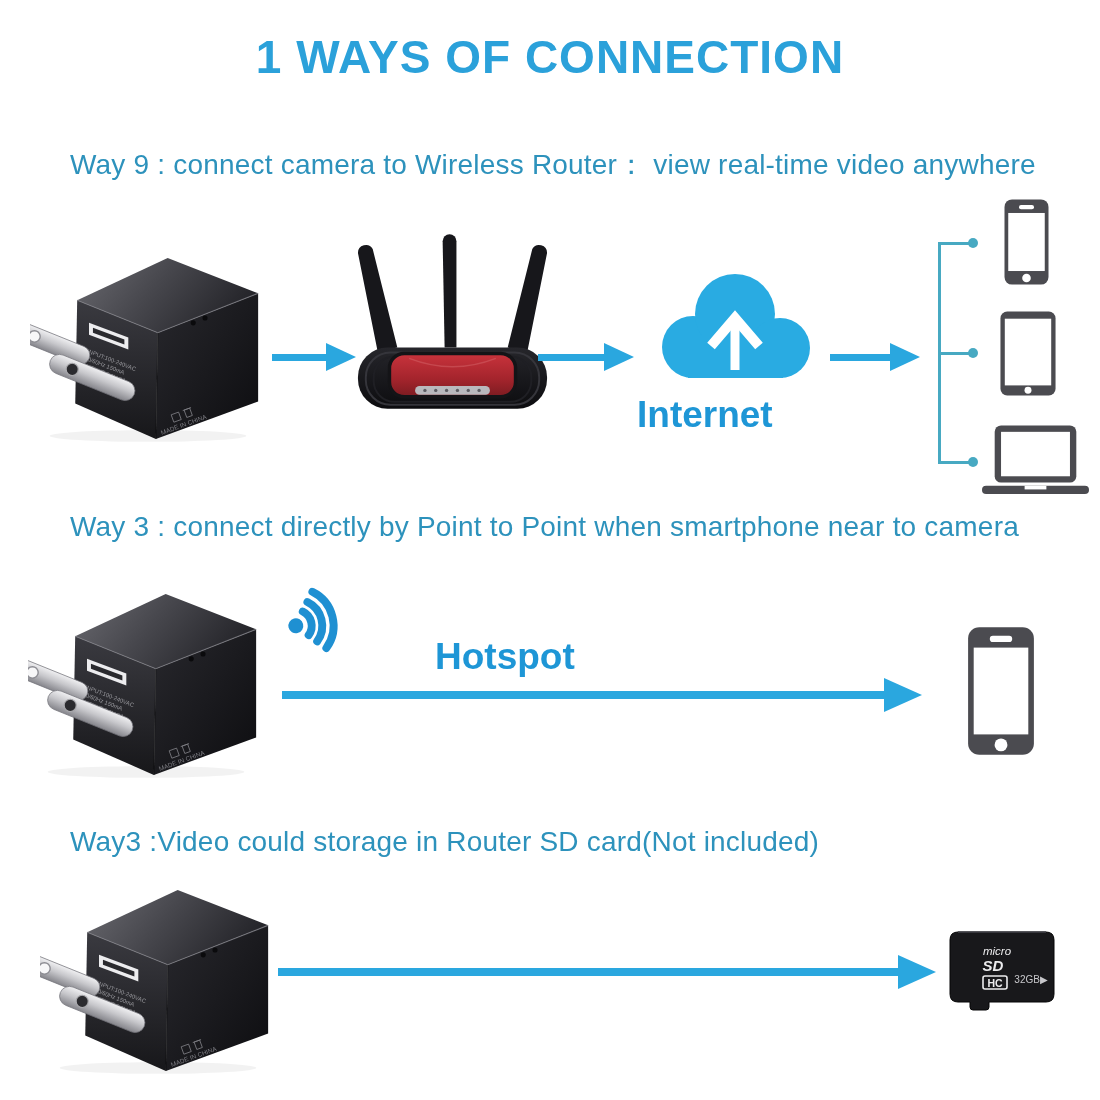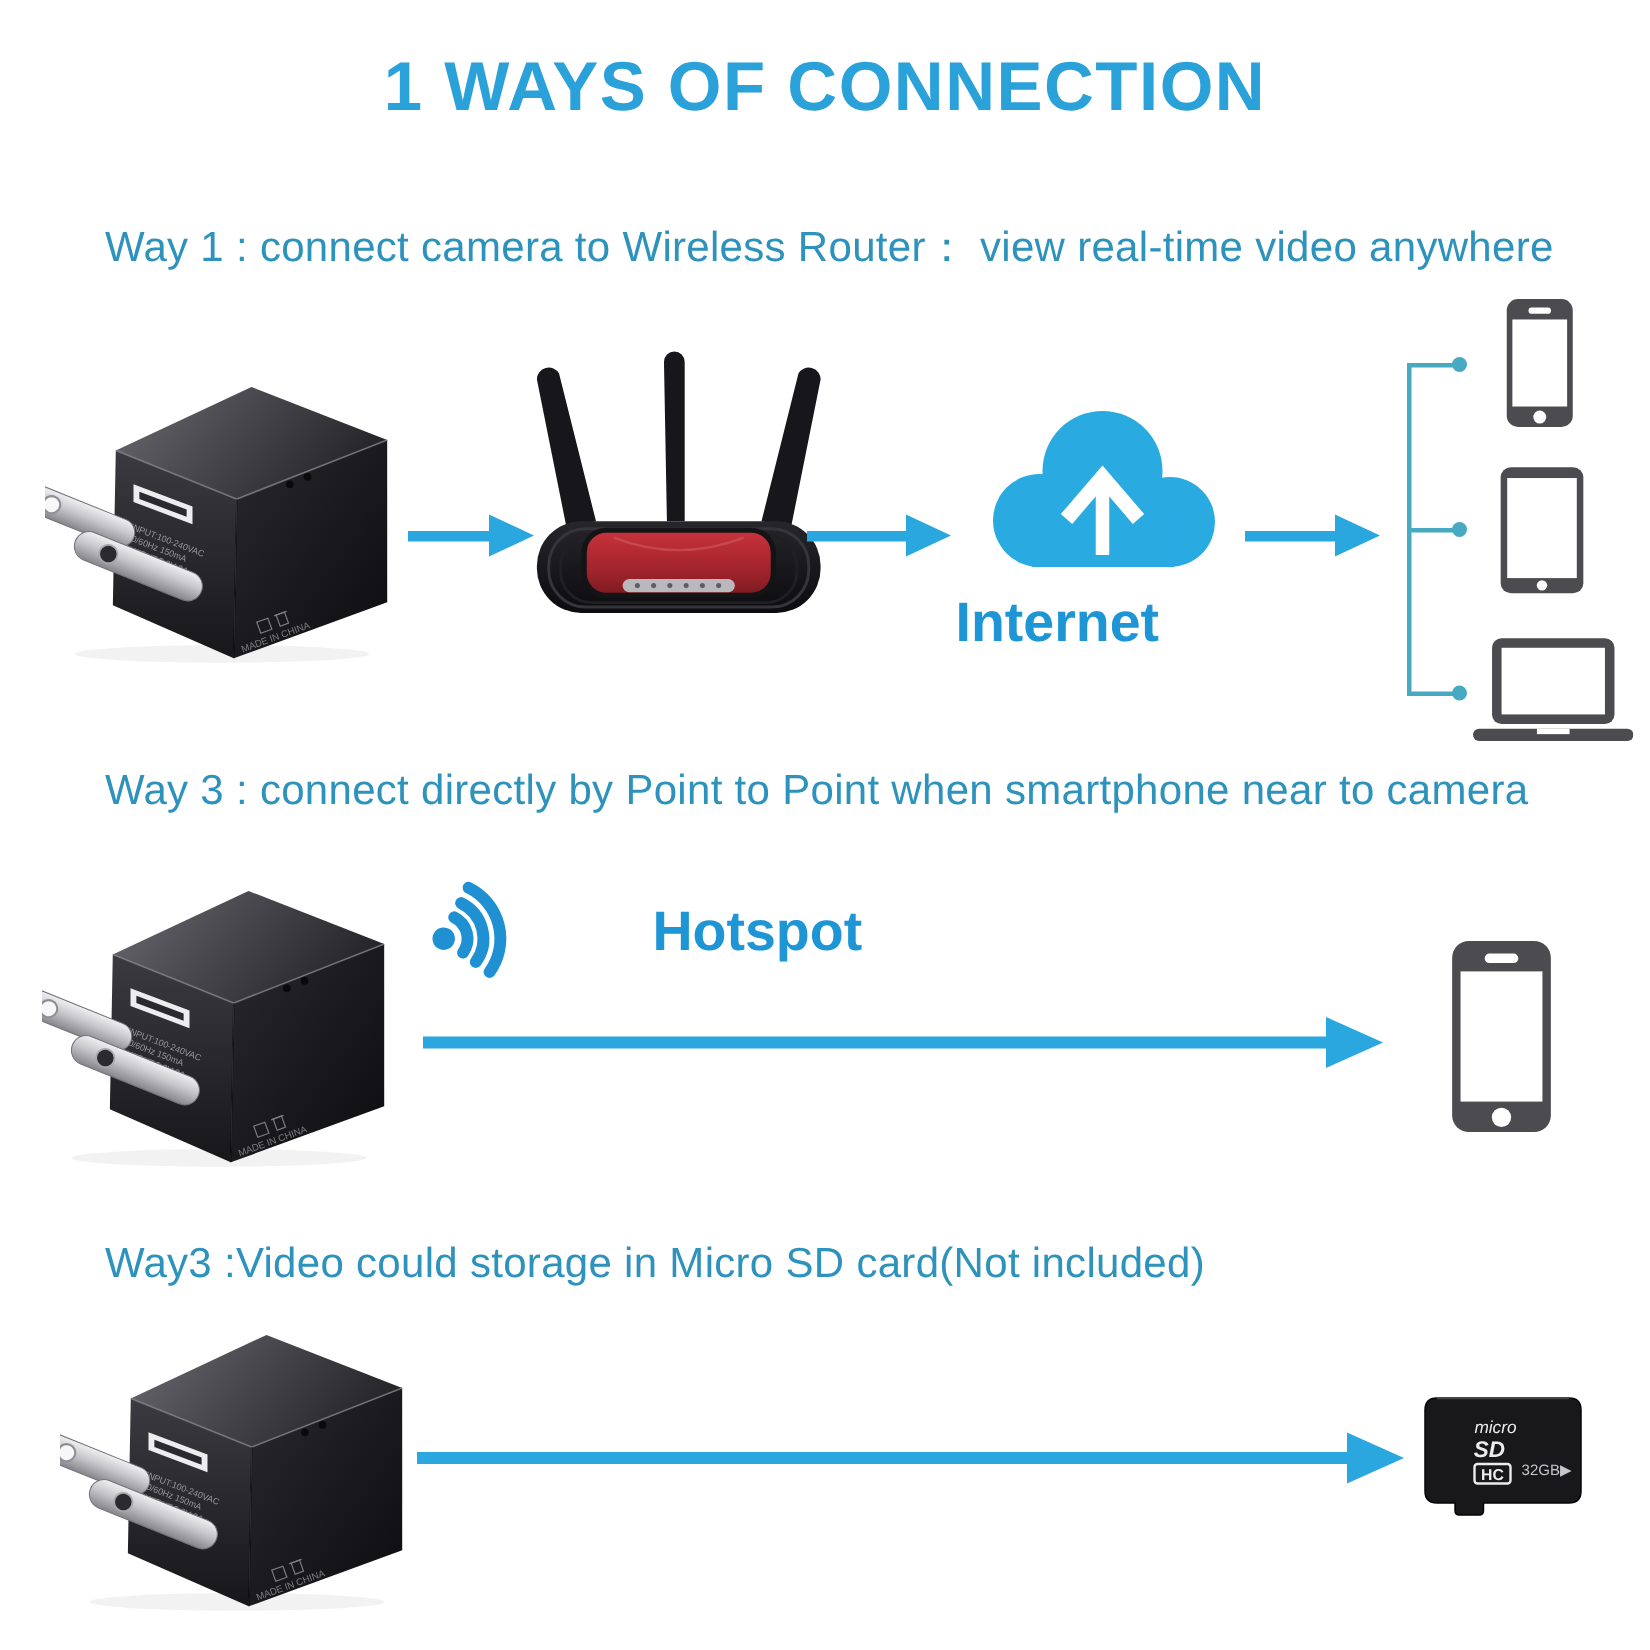--- a/index.html
+++ b/index.html
@@ -12,21 +12,21 @@
           font-family:"Liberation Sans","DejaVu Sans",sans-serif;}
   .pos{position:absolute;}
   .title{position:absolute;top:30px;left:0;width:1100px;margin:0;text-align:center;
          font-size:46px;font-weight:bold;letter-spacing:1px;color:var(--title-blue,#2BA1DA);}
   .way-heading{position:absolute;left:70px;font-size:28px;color:var(--heading-blue,#2D92BC);
                white-space:nowrap;letter-spacing:0.2px;}
   .h-way1{top:146px;} .h-way2{top:511px;} .h-way3{top:826px;}
   .big-label{position:absolute;font-size:37px;font-weight:bold;
              color:var(--label-blue,#1E96D6);}
   .internet-label{left:637px;top:394px;width:200px;}
-  .hotspot-label{left:435px;top:600px;width:300px;}
+  .hotspot-label{left:435px;top:636px;width:300px;}
   
   .arrow{position:absolute;display:flex;align-items:center;}
   .arrow .bar{flex:1;height:7px;background:var(--arrow-blue,#2AA7DF);}
   .arrow .head{width:0;height:0;border-top:14px solid transparent;border-bottom:14px solid transparent;
                border-left:30px solid var(--arrow-blue,#2AA7DF);}
   .a1a{left:272px;top:343px;width:84px;height:28px;}
   .a1b{left:538px;top:343px;width:96px;height:28px;}
   .a1c{left:830px;top:343px;width:90px;height:28px;}
   .arrow.lg .bar{height:8px;}
   .arrow.lg .head{border-top-width:17px;border-bottom-width:17px;border-left-width:38px;}
@@ -208,21 +208,21 @@
       <g>
         <rect x="34" y="45" width="24" height="13" rx="2" fill="none" stroke="#ececee" stroke-width="1.6"></rect>
         <text x="46" y="55.5" text-anchor="middle" font-size="10.5" font-weight="bold" fill="#ececee" font-family="Liberation Sans, sans-serif">HC</text>
       </g>
       <text x="82" y="52" text-anchor="middle" font-size="10" fill="#c7c7cb" font-family="Liberation Sans, sans-serif">32GB▶</text>
     </symbol>
   </svg>
 
   <h1 class="title">1 WAYS OF CONNECTION</h1>
 
-  <div class="way-heading h-way1">Way 1 : connect camera to Wireless Router：  view real-time video anywhere</div>
+  <div class="way-heading h-way1">Way 9 : connect camera to Wireless Router：  view real-time video anywhere</div>
 
   <svg class="pos charger1" viewBox="0 0 240 200">
       <use href="#sym-charger"></use>
     </svg>
 
   <div class="arrow a1a">
     <span class="bar"></span>
     <i class="head"></i>
   </div>
 
@@ -278,21 +278,21 @@
 
   <div class="arrow lg a2">
     <span class="bar"></span>
     <i class="head"></i>
   </div>
 
   <svg class="pos phone-l" viewBox="0 0 50 94">
       <use href="#sym-phone"></use>
     </svg>
 
-  <div class="way-heading h-way3">Way3 :Video could storage in Micro SD card(Not included)</div>
+  <div class="way-heading h-way3">Way3 :Video could storage in Router SD card(Not included)</div>
 
   <svg class="pos charger3" viewBox="0 0 240 200">
       <use href="#sym-charger"></use>
     </svg>
 
   <div class="arrow lg a3">
     <span class="bar"></span>
     <i class="head"></i>
   </div>
 

